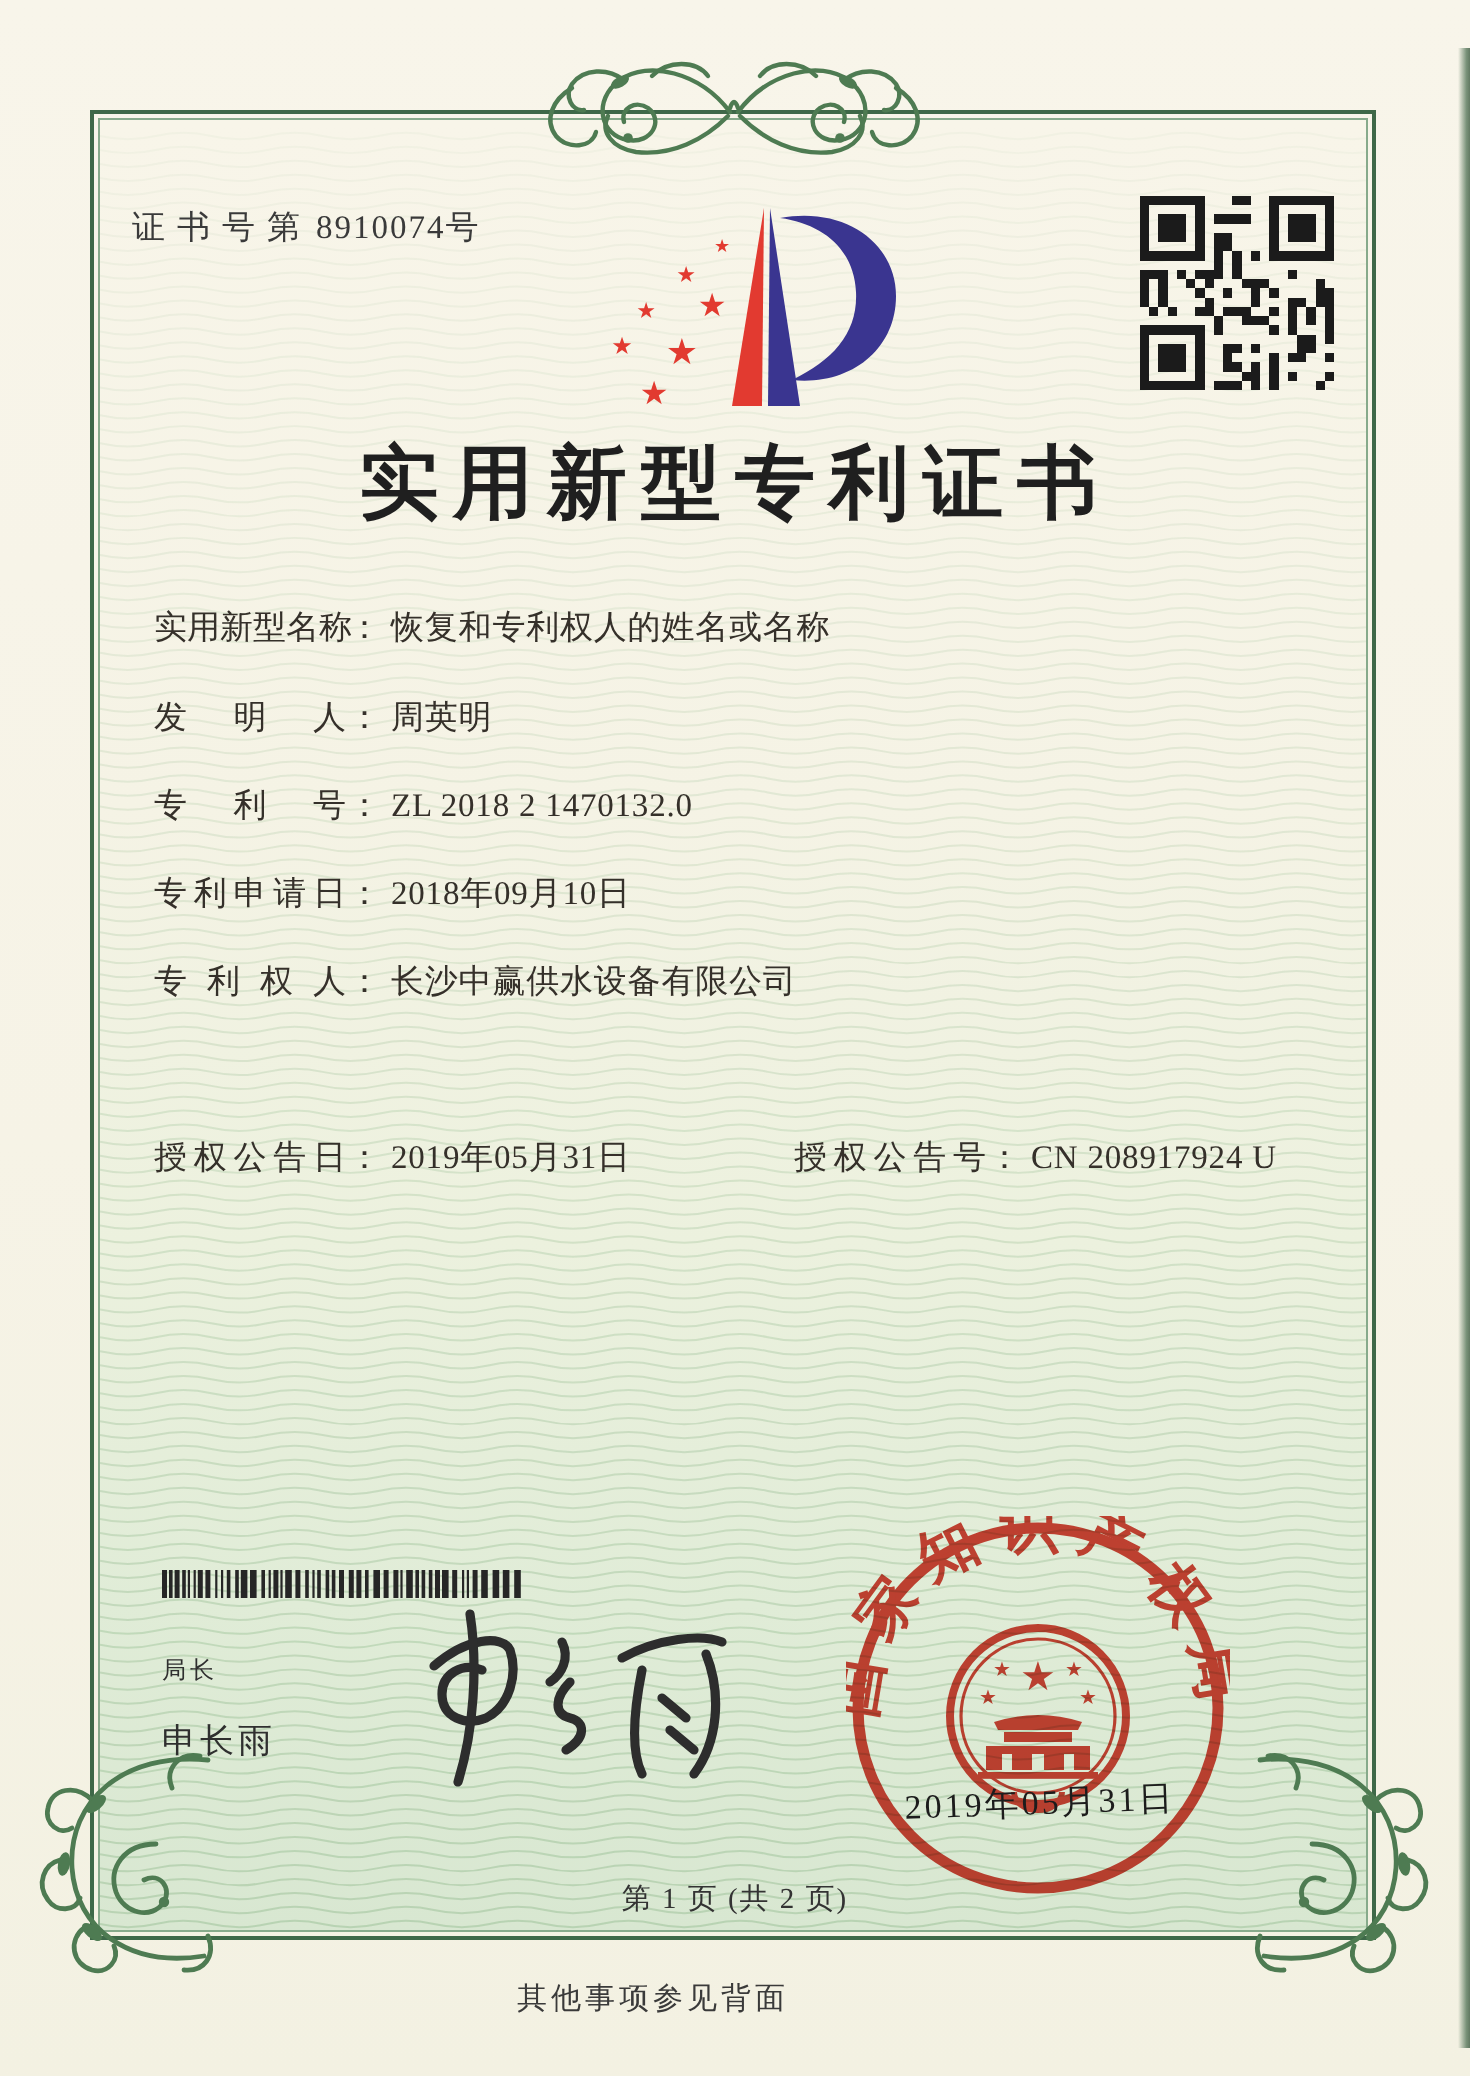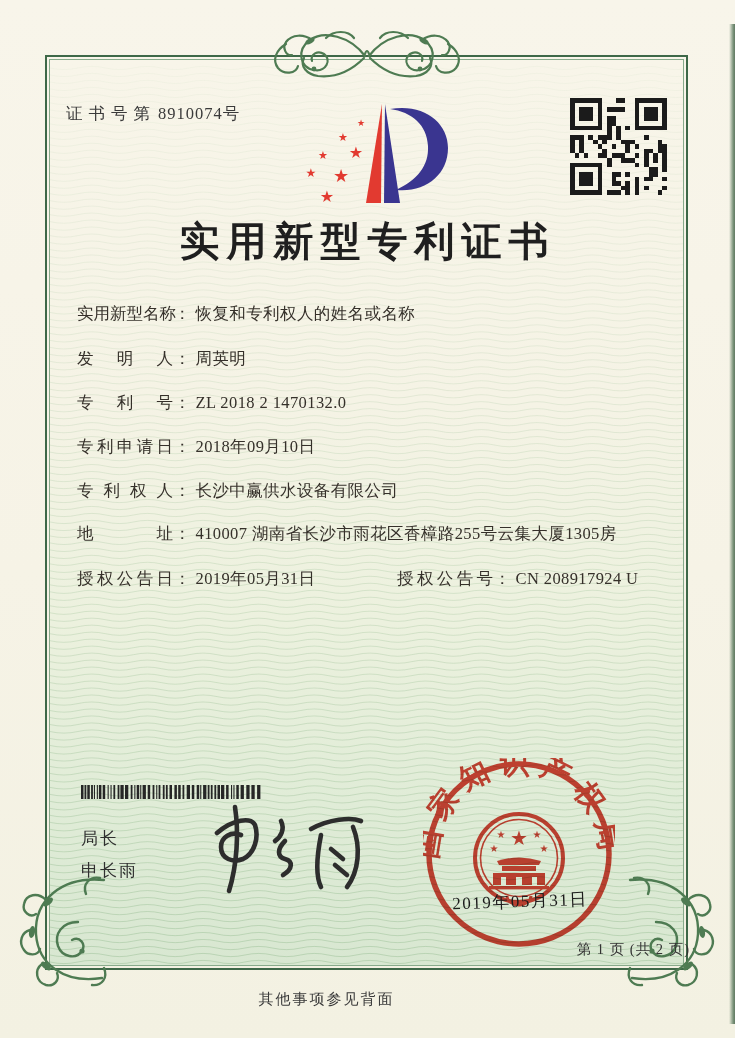--- a/index.html
+++ b/index.html
@@ -65,32 +65,32 @@
   .grant-no-group{position:absolute;left:320px;top:0;}
   
   .body-text{
     position:absolute;left:77px;top:601px;width:580px;
     font-size:15.5px;line-height:1.74;color:#3b3b3b;
     text-align:justify;
   }
   .body-text p{margin:0;text-indent:2em;}
   
   .barcode{position:absolute;left:79px;top:785px;width:183px;height:14px;}
-  .signer-title{position:absolute;left:81px;top:827px;font-size:17px;color:#2f2f2f;letter-spacing:2px;font-family:Liberation Serif, serif;}
+  .signer-title{position:absolute;left:81px;top:827px;font-size:12px;color:#2f2f2f;letter-spacing:2px;font-family:Liberation Serif, serif;}
   .signer-name{position:absolute;left:81px;top:859px;font-size:17px;color:#2f2f2f;letter-spacing:2px;}
   .signature{position:absolute;left:193px;top:795px;width:195px;height:102px;}
   .seal{position:absolute;left:423px;top:758px;width:192px;height:192px;mix-blend-mode:multiply;opacity:.92;}
   .seal-date{
     position:absolute;left:424px;top:890px;width:192px;
     text-align:center;font-size:17px;color:#1c1c1c;letter-spacing:1.5px;
     transform:rotate(-2deg);white-space:nowrap;z-index:5;
   }
   .page-info{
     position:absolute;left:45px;top:940px;width:645px;
-    text-align:right;font-size:14.5px;color:#333;letter-spacing:1px;
+    text-align:center;font-size:14.5px;color:#333;letter-spacing:1px;
   }
   .back-note{
     position:absolute;left:0;top:990px;width:653px;
     text-align:center;font-size:15px;color:#3a3a3a;letter-spacing:2px;
   }
 </style>
 </head>
 <body>
 
 <div class="page">
@@ -519,23 +519,20 @@
   </div>
   <div class="field-row" style="top:392px">
     <span class="flabel">专利号</span><span class="colon">：</span><span class="fvalue">ZL 2018 2 1470132.0</span>
   </div>
   <div class="field-row" style="top:436px">
     <span class="flabel">专利申请日</span><span class="colon">：</span><span class="fvalue">2018年09月10日</span>
   </div>
   <div class="field-row" style="top:480px">
     <span class="flabel">专利权人</span><span class="colon">：</span><span class="fvalue">长沙中赢供水设备有限公司</span>
   </div>
-  <div class="field-row" style="top:523px">
-    <span class="flabel">地址</span><span class="colon">：</span><span class="fvalue">410007 湖南省长沙市雨花区香樟路255号云集大厦1305房</span>
-  </div>
   <div class="field-row" style="top:568px;width:580px">
     <span>
       <span class="flabel">授权公告日</span><span class="colon">：</span><span class="fvalue">2019年05月31日</span>
     </span>
     <span class="grant-no-group">
       <span class="flabel">授权公告号</span><span class="colon">：</span><span class="fvalue">CN 208917924 U</span>
     </span>
   </div>
 
 

